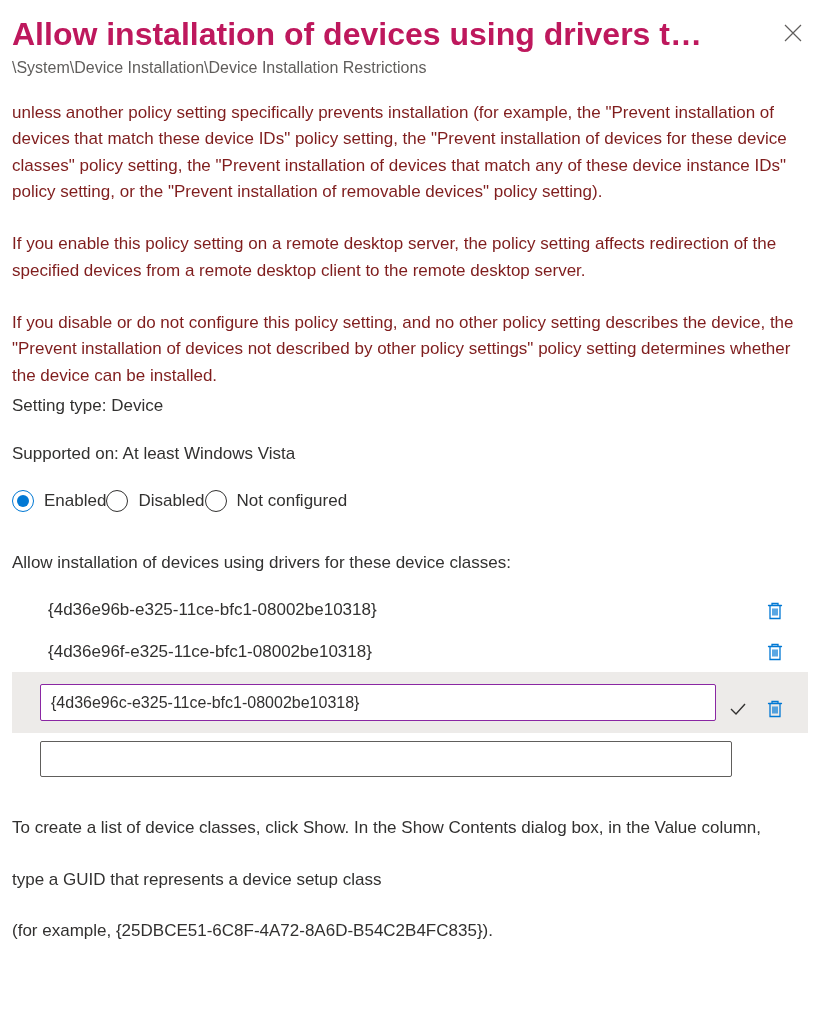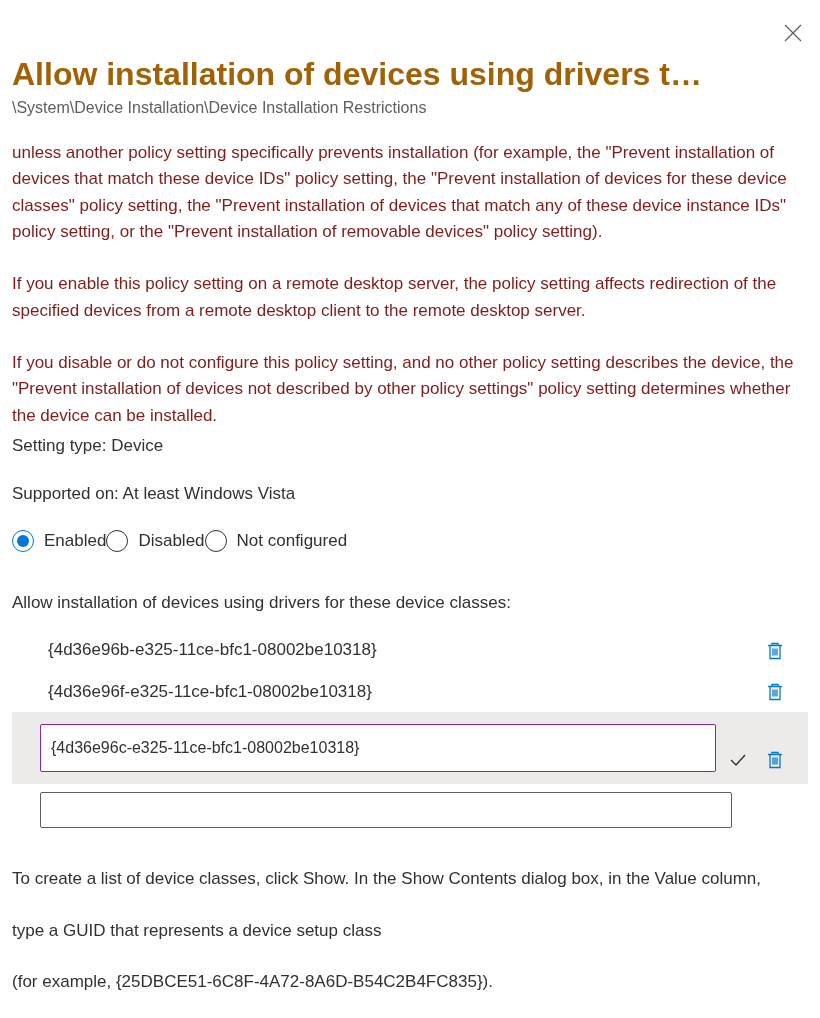--- a/index.html
+++ b/index.html
@@ -13,28 +13,27 @@
       font-weight: 400;
     }
     .header-row {
       display: flex;
       align-items: flex-start;
       justify-content: space-between;
     }
     .title {
       font-size: 32px;
       font-weight: 600;
-      color: #a16207;
+      color: #be185d;
       line-height: 1.25;
       white-space: nowrap;
       overflow: hidden;
       text-overflow: ellipsis;
       flex: 1;
       padding-right: 20px;
-      margin-top: 40px;
     }
     .close-btn {
       background: none;
       border: none;
       padding: 6px;
       cursor: pointer;
       color: #605e5c;
       flex-shrink: 0;
       margin-top: 4px;
     }
@@ -103,21 +102,21 @@
       background: none;
       border: none;
       cursor: pointer;
       color: #0078d4;
       padding: 2px 6px;
       margin-right: 18px;
     }
     .trash-btn svg { display: block; }
     .row-input {
       flex: 1;
-      height: 48px;
+      height: 37px;
       border: 1px solid #8a27a3;
       border-radius: 2px;
       padding: 0 10px;
       font-size: 16px;
       font-family: inherit;
       color: #323130;
       margin-left: 26px;
       outline: none;
     }
     .empty-input-row {

